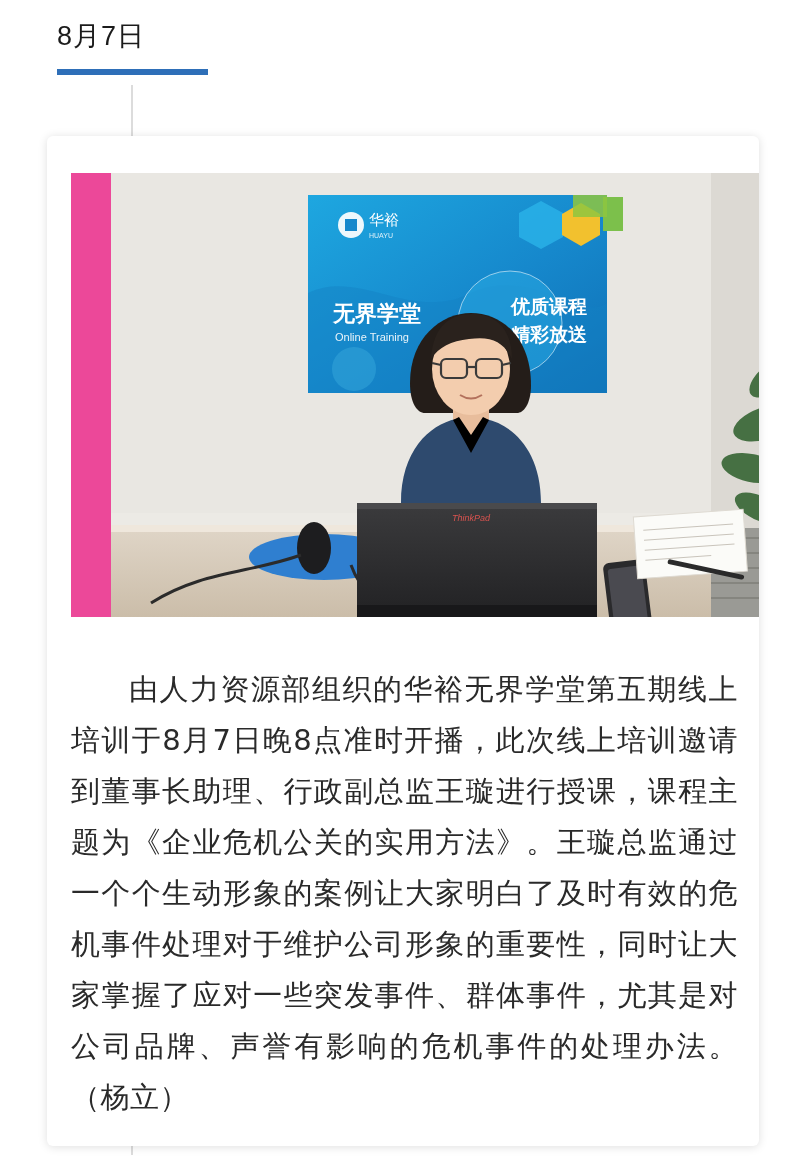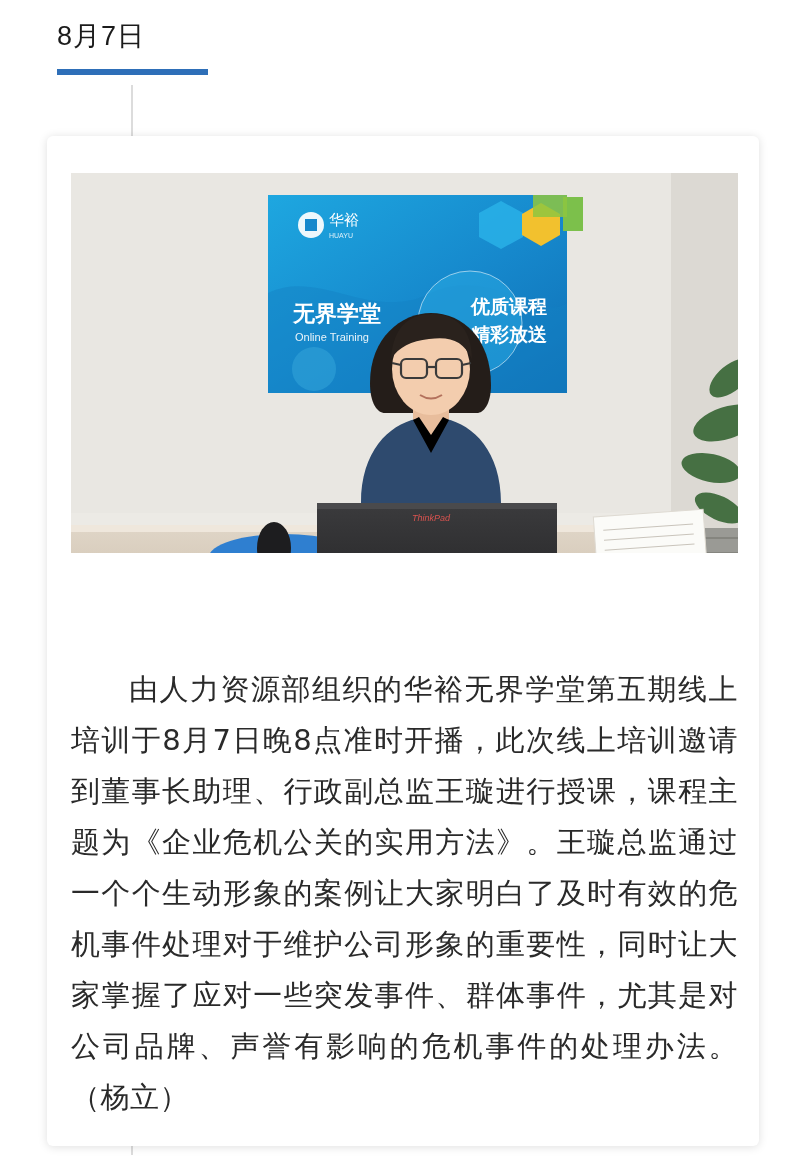--- a/index.html
+++ b/index.html
@@ -60,23 +60,24 @@
     overflow: hidden;
     box-sizing: border-box;
   }
 
   
   .photo {
     position: absolute;
     left: 24px;
     top: 37px;
     width: 667px;
-    height: 380px;
+    height: 444px;
     overflow: hidden;
     background: #ec4899;
+    padding-left: 40px;
   }
   .photo svg { display: block; }
 
   
   .article {
     position: absolute;
     left: 24px;
     top: 496px;
     width: 667px;
     font-size: 29px;

